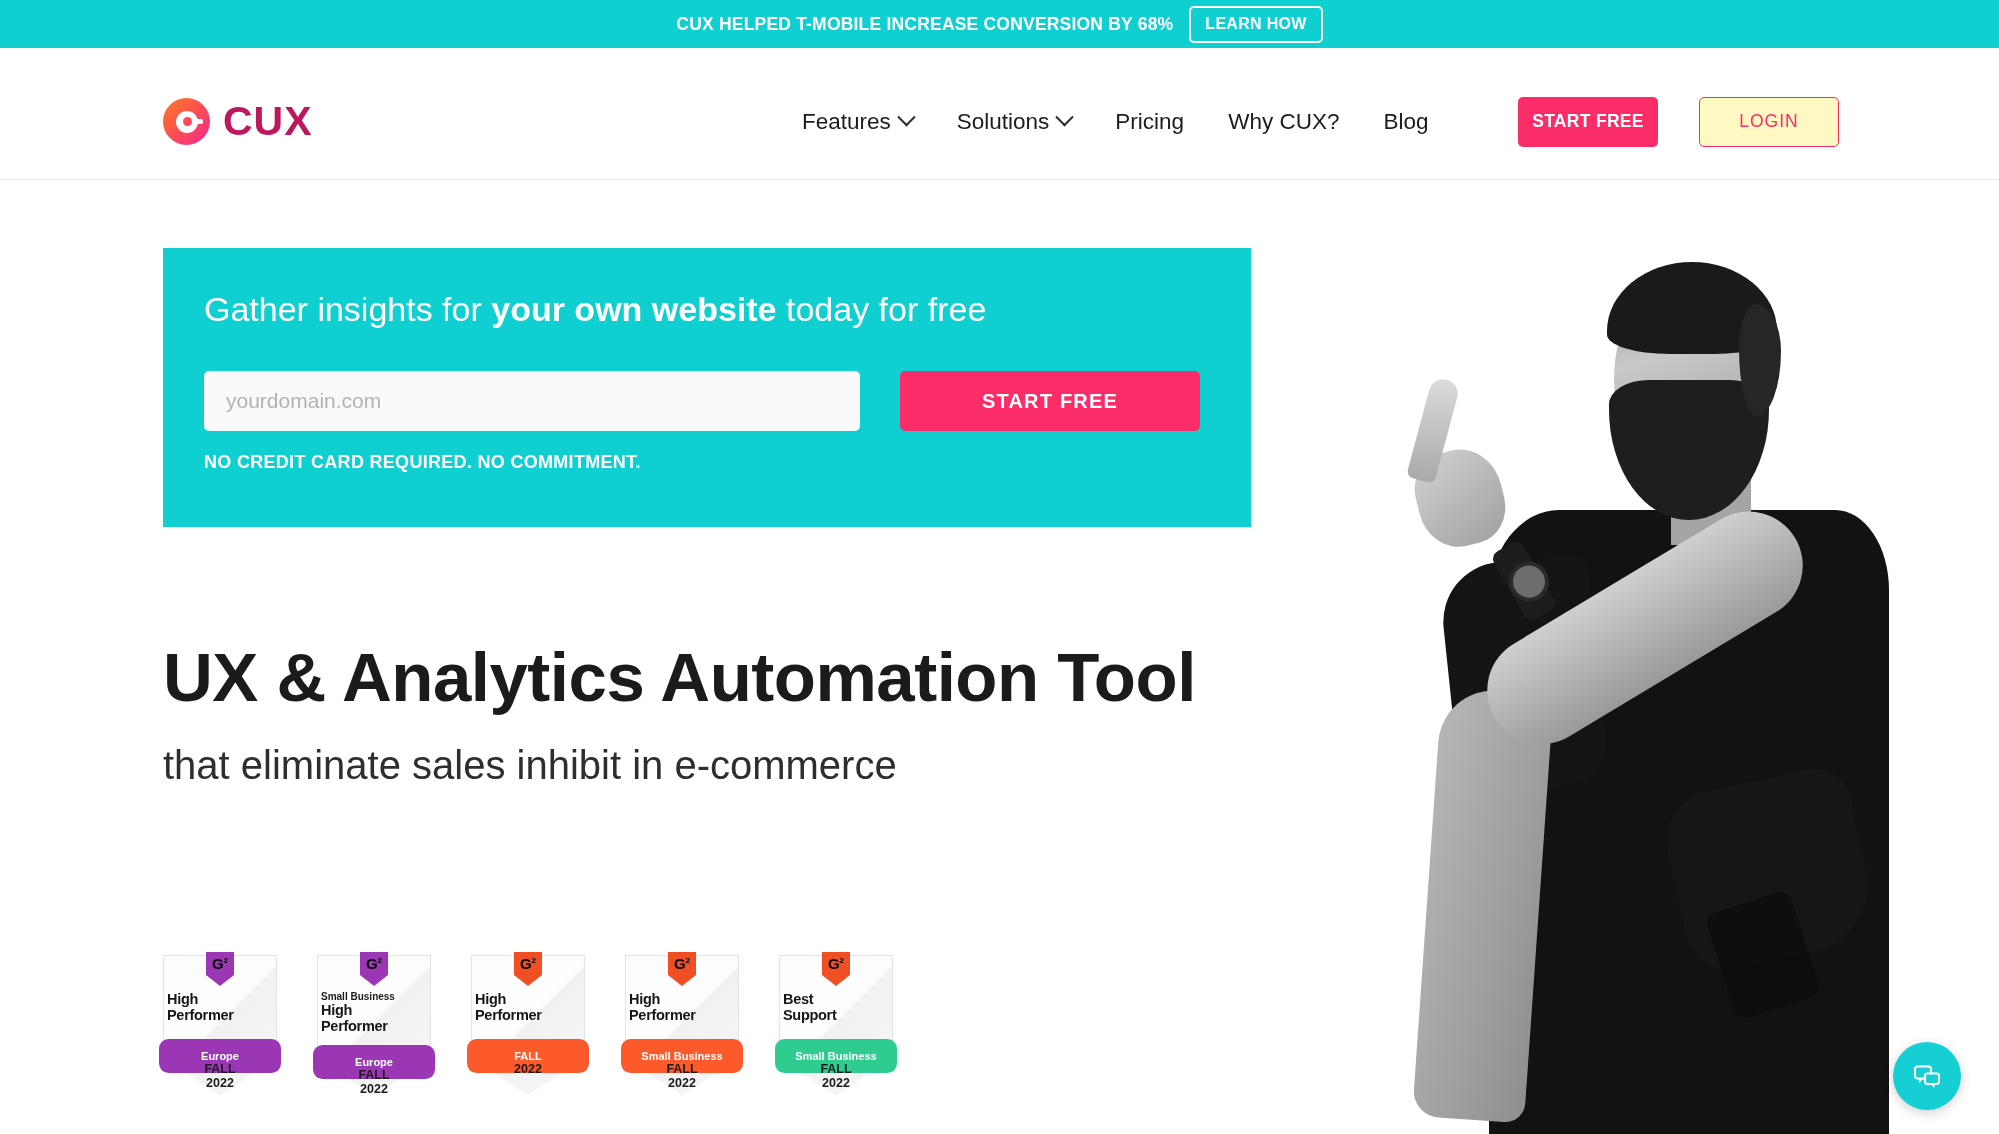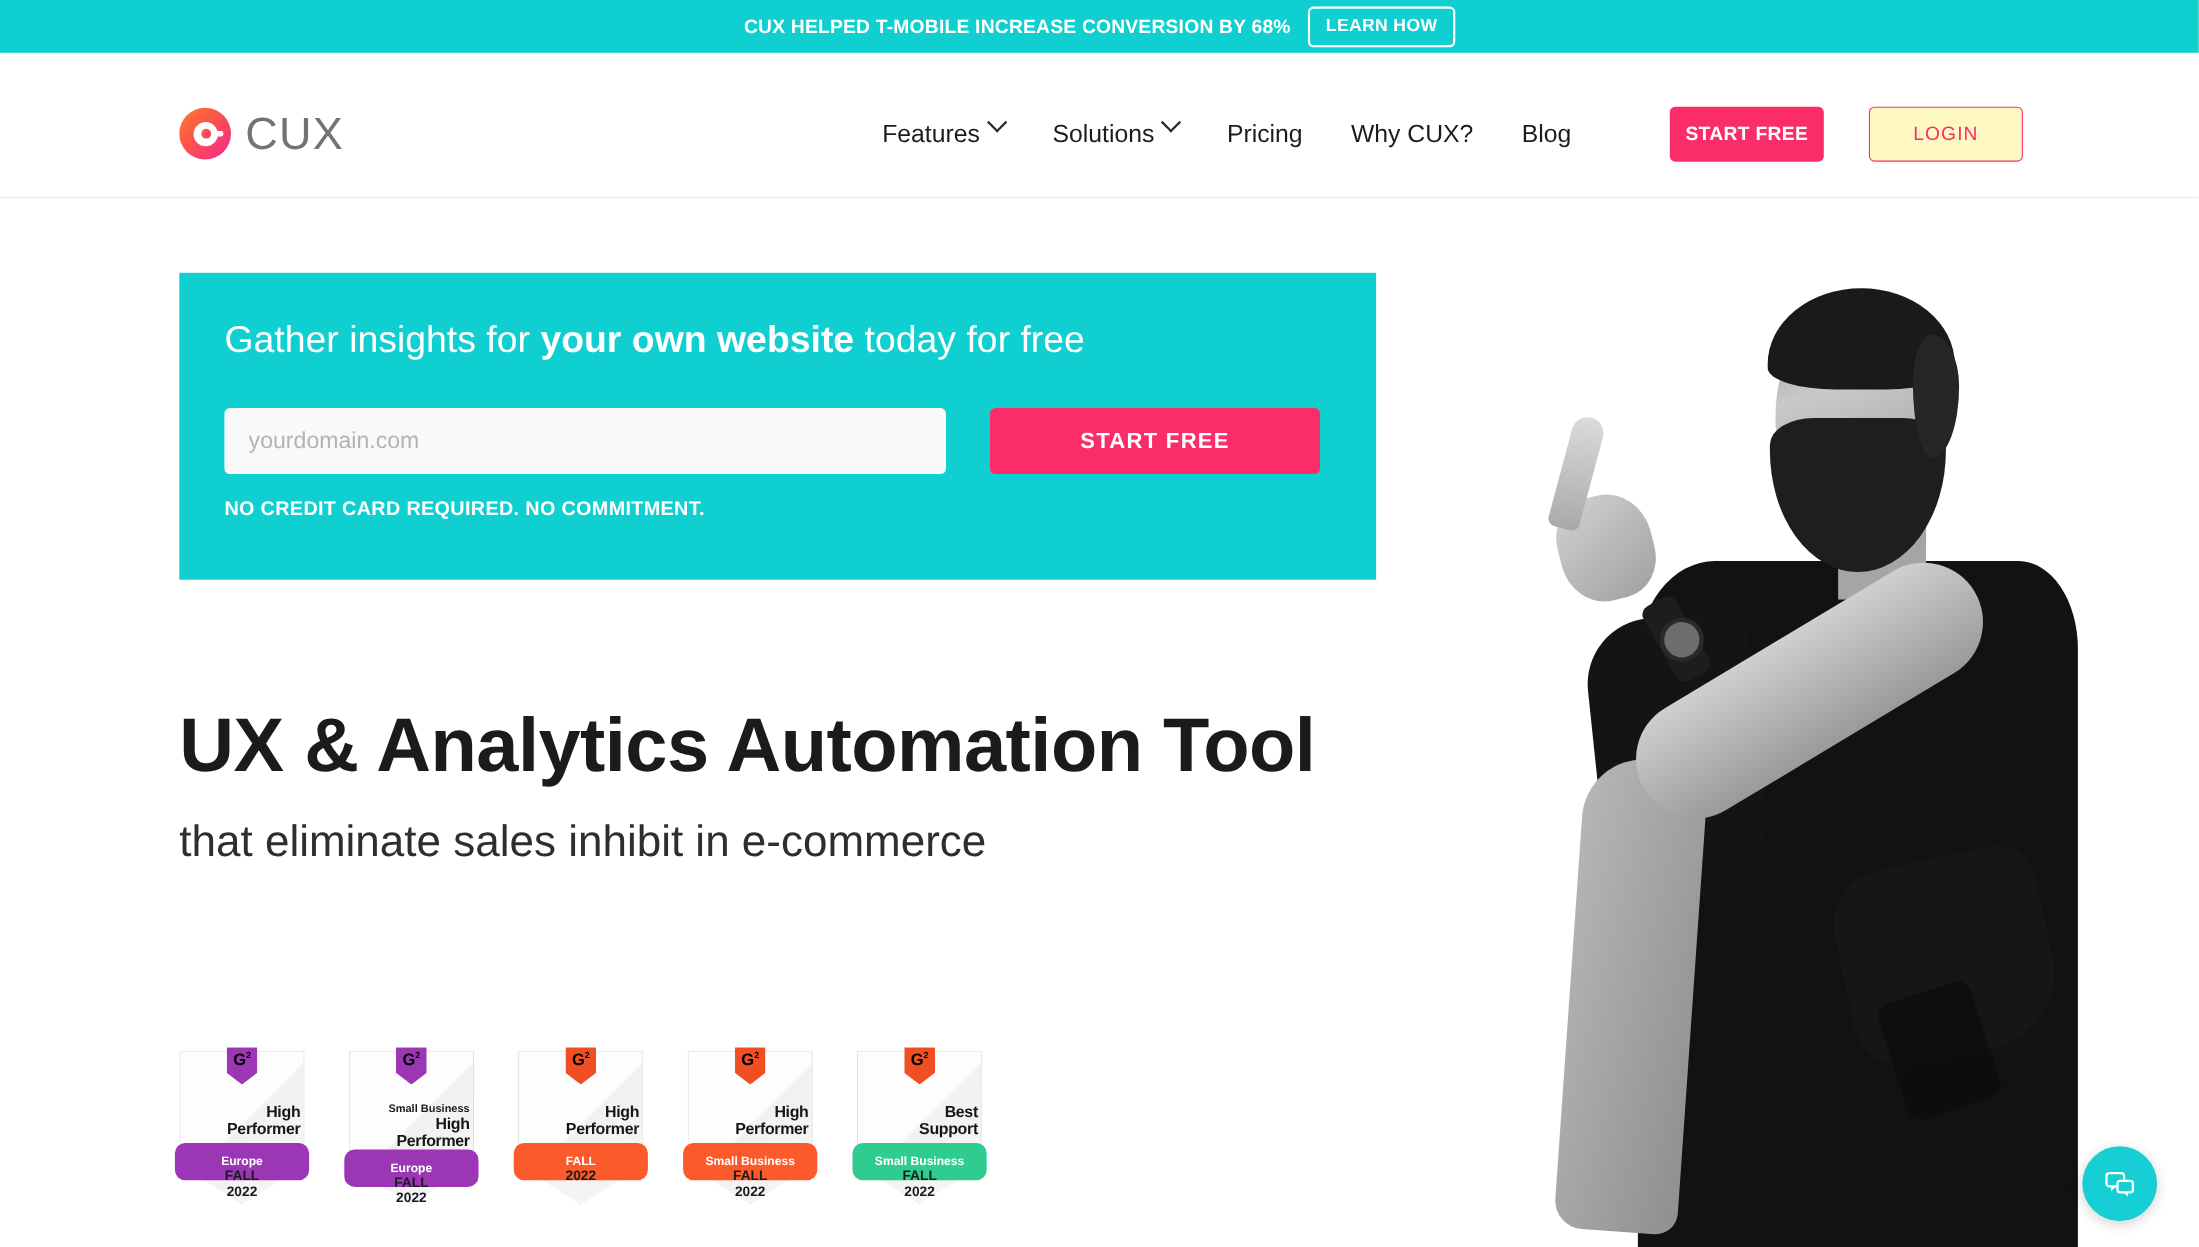--- a/index.html
+++ b/index.html
@@ -102,37 +102,37 @@
   }
   .logo-dot {
     position: absolute;
     left: 20px; top: 19px;
     width: 9px; height: 9px;
     border-radius: 50%;
     background: linear-gradient(135deg, #FC5C41, #F93A72);
     z-index: 2;
   }
   .logo-text {
-    color: #737373;
+    color: #be185d;
     font-size: 41px;
-    font-weight: 400;
+    font-weight: 700;
     letter-spacing: 1px;
     line-height: 1;
   }
 
   .nav {
     position: absolute;
     left: 780px;
     display: flex;
     align-items: center;
     gap: 0;
   }
   .nav-item {
     display: flex;
-    align-items: flex-start;
+    align-items: center;
     gap: 9px;
     padding: 0 22px;
     color: #1c1c1c;
     font-size: 22.5px;
     font-weight: 400;
     cursor: pointer;
     white-space: nowrap;
   }
   .chev {
     display: inline-block;
@@ -417,22 +417,22 @@
   .badge-g2 span {
     color: #000000;
     font-size: 15px;
     font-weight: 700;
     line-height: 1;
   }
   .badge-g2 sup { font-size: 8px; }
   .badge-lines {
     position: absolute;
     left: 0; right: 0;
-    top: 48px;
-    text-align: right;
+    top: 36px;
+    text-align: left;
     padding: 0 4px;
   }
   .badge-small-top {
     color: #1b1b1b;
     font-size: 10px;
     font-weight: 700;
     line-height: 1.1;
   }
   .badge-main {
     color: #161616;

